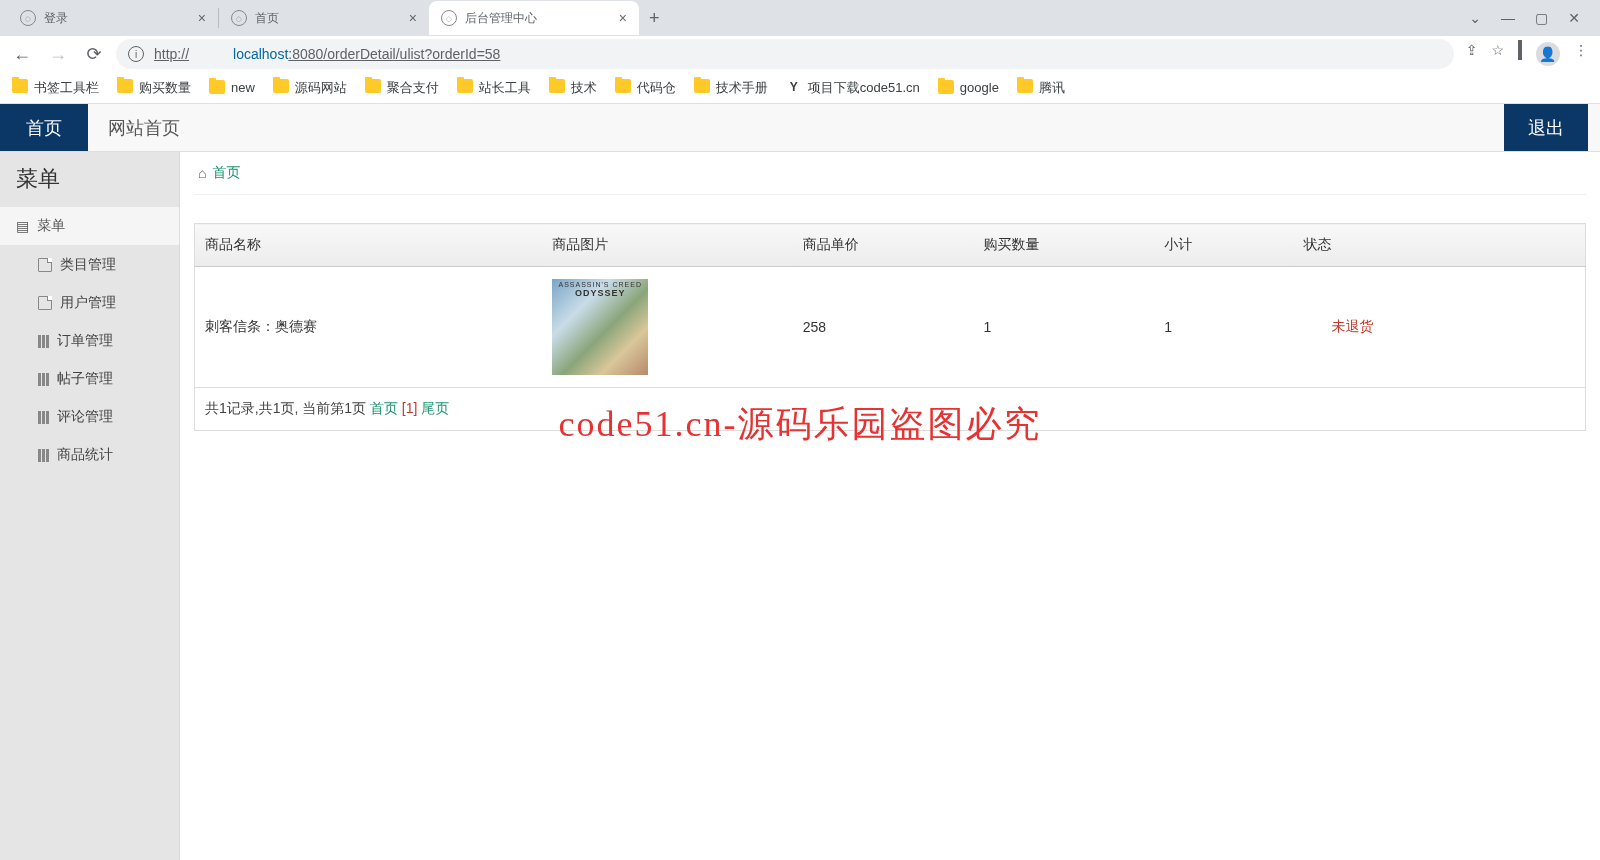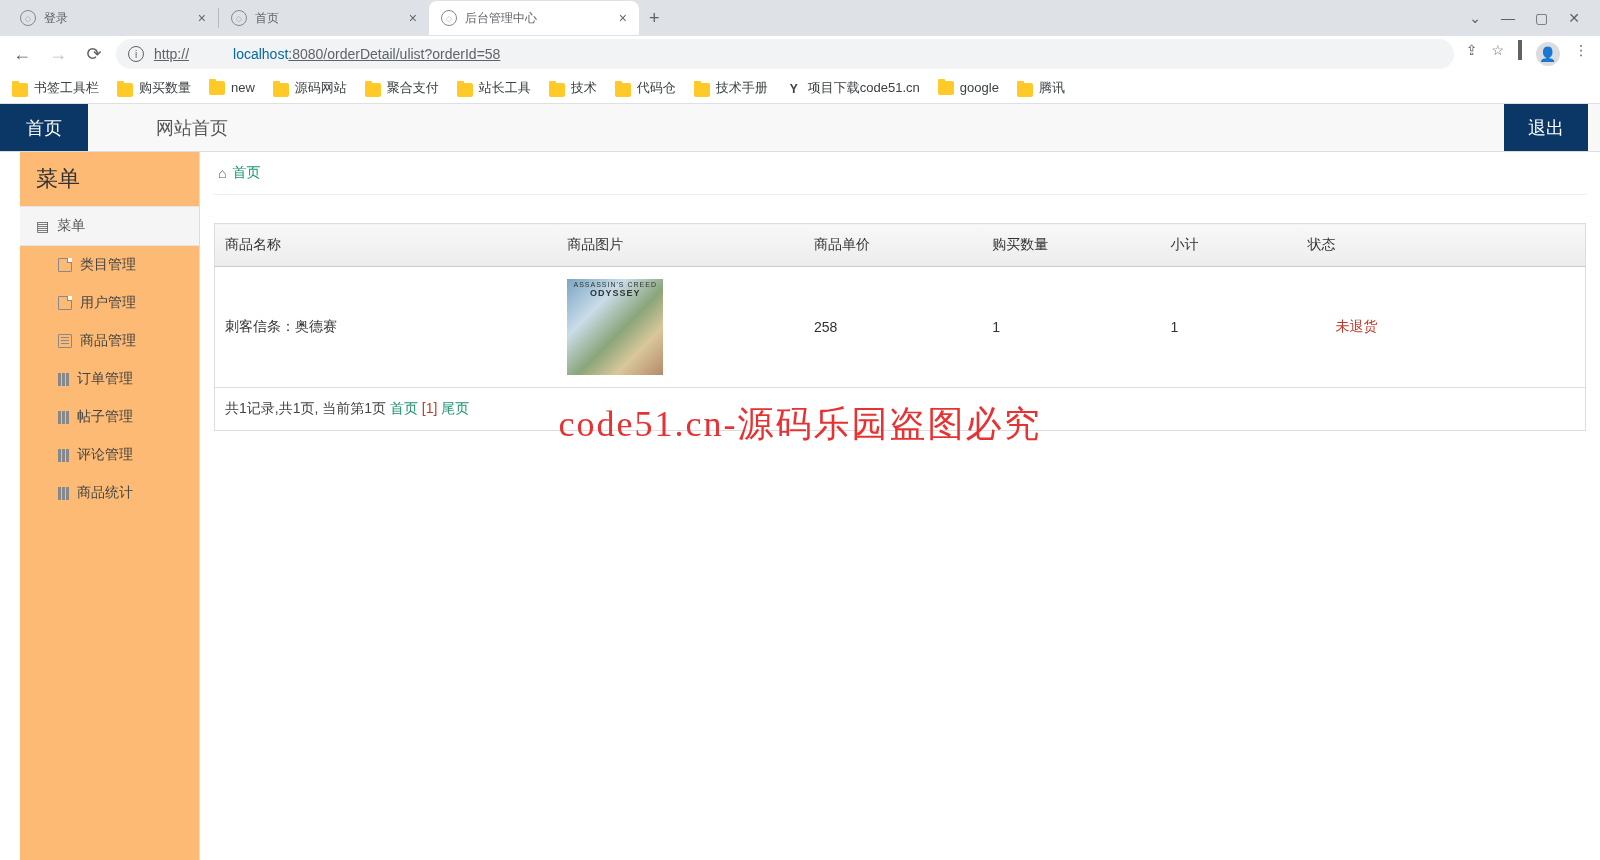--- a/index.html
+++ b/index.html
@@ -21,34 +21,34 @@
     .addr-bar { display: flex; align-items: center; height: 36px; background: #fff; padding: 0 8px; gap: 8px; }
     .nav-btn { width: 28px; height: 28px; display: flex; align-items: center; justify-content: center; color: #5f6368; cursor: pointer; font-size: 18px; }
     .url-box { flex: 1; display: flex; align-items: center; height: 30px; background: #f1f3f4; border-radius: 15px; padding: 0 12px; font-size: 14px; color: #202124; }
     .url-info-icon { width: 16px; height: 16px; border: 1px solid #5f6368; border-radius: 50%; display: flex; align-items: center; justify-content: center; font-size: 10px; margin-right: 10px; color: #5f6368; }
     .url-text .host { color: #0369a1; margin-left: 44px; }
     .url-text .path { color: #5f6368; text-decoration: underline; }
     .addr-icons { display: flex; gap: 14px; color: #5f6368; padding: 0 4px; }
     .addr-icons span { cursor: pointer; }
     
     .bookmarks-bar { display: flex; align-items: center; height: 32px; background: #fff; padding: 0 12px; gap: 18px; border-bottom: 1px solid #e0e0e0; font-size: 13px; }
-    .bookmark { display: flex; align-items: flex-end; gap: 6px; color: #3c4043; cursor: pointer; }
+    .bookmark { display: flex; align-items: flex-start; gap: 6px; color: #3c4043; cursor: pointer; }
     .bm-folder { width: 16px; height: 14px; background: #ffca28; border-radius: 2px; position: relative; }
     .bm-folder::before { content: ''; position: absolute; top: -2px; left: 0; width: 7px; height: 3px; background: #ffca28; border-radius: 1px 1px 0 0; }
     .bm-icon-custom { width: 16px; height: 16px; display: flex; align-items: center; justify-content: center; font-weight: bold; font-size: 12px; }
     
     
     .app-header { display: flex; align-items: stretch; background: #f8f8f8; border-bottom: 1px solid #ddd; height: 48px; }
     .app-header-home { background: #0b3766; color: #fff; padding: 0 26px; display: flex; align-items: center; font-size: 18px; }
-    .app-header-site { padding: 0 20px; display: flex; align-items: center; color: #555; font-size: 18px; margin-left: 48px; }
+    .app-header-site { padding: 0 20px; display: flex; align-items: center; color: #555; font-size: 18px; }
     .app-header-logout { margin-left: auto; background: #0b3766; color: #fff; padding: 0 24px; display: flex; align-items: center; font-size: 18px; margin-right: 12px; cursor: pointer; }
     
     
     .app-body { display: flex; min-height: calc(100vh - 152px); }
-    .sidebar { width: 180px; border-right: 1px solid #ddd; background: #fdba74; margin-left: 20px; }
+    .sidebar { width: 180px; border-right: 1px solid #ddd; background: #e5e5e5; }
     .sidebar-title { font-size: 22px; padding: 12px 16px; color: #333; }
     .menu-root { display: flex; align-items: center; gap: 8px; padding: 10px 16px; background: #f5f5f5; border-top: 1px solid #e5e5e5; border-bottom: 1px solid #e5e5e5; color: #555; cursor: pointer; }
     .menu-item { display: flex; align-items: center; gap: 8px; padding: 10px 16px 10px 38px; color: #444; cursor: pointer; }
     .mi-icon { width: 14px; height: 14px; display: inline-block; }
     .icon-page { border: 1px solid #888; border-radius: 1px; position: relative; }
     .icon-page::after { content: ''; position: absolute; top: -1px; right: -1px; width: 4px; height: 4px; border-left: 1px solid #888; border-bottom: 1px solid #888; background: #fff; }
     .icon-list { border: 1px solid #888; border-radius: 1px; }
     .icon-list::before { content: ''; position: absolute; left: 2px; top: 2px; width: 8px; height: 1px; background: #888; box-shadow: 0 3px 0 #888, 0 6px 0 #888; }
     .icon-books { display: inline-flex; gap: 1px; }
     .icon-books i { width: 3px; height: 13px; background: #888; display: inline-block; }
@@ -189,24 +189,20 @@
       <span>▤</span>
       <span>菜单</span>
     </div>
     <div class="menu-item">
         <span class="mi-icon icon-page"></span>
         <span>类目管理</span>
       </div>
     <div class="menu-item">
         <span class="mi-icon icon-page"></span>
         <span>用户管理</span>
-      </div>
-    <div class="menu-item">
-        <span class="mi-icon icon-list" style="position:relative"></span>
-        <span>商品管理</span>
       </div>
     <div class="menu-item">
         <span class="icon-books">
           <i></i>
           <i></i>
           <i></i>
         </span>
         <span>订单管理</span>
       </div>
     <div class="menu-item">

